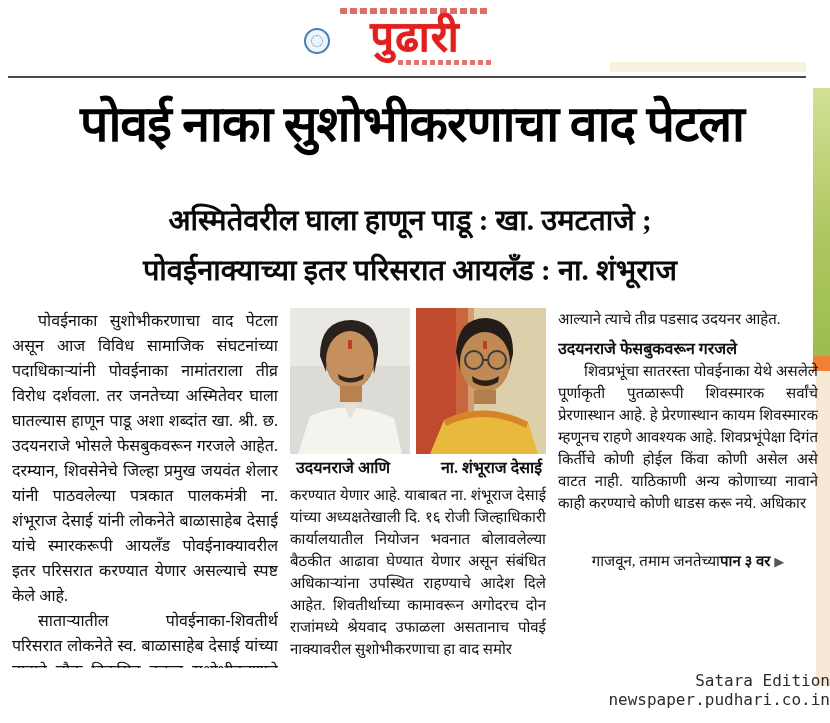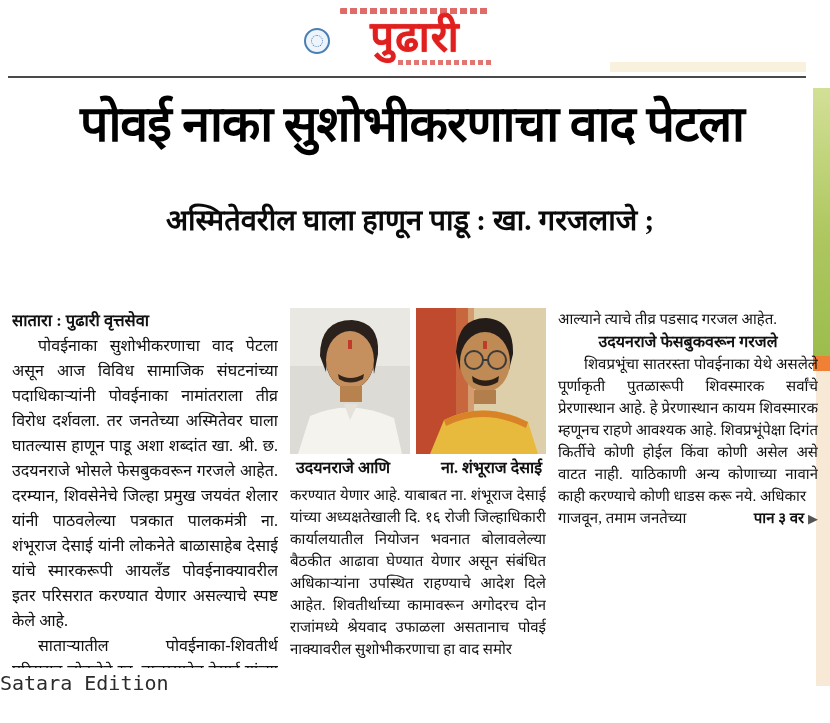--- a/index.html
+++ b/index.html
@@ -59,29 +59,29 @@
   .col2 { width:256px; font-size:15px; line-height:22px; text-align:justify; }
   .col3 { width:260px; font-size:15px; line-height:22px; text-align:justify; }
   .dateline { font-weight:700; font-size:16.5px; }
   .para-indent { text-indent:26px; }
   
   .photo-row { display:flex; gap:6px; }
   .photo { display:block; }
   .photo svg { display:block; }
   .caption-row { display:flex; justify-content:space-between; padding:3px 4px 5px 6px;
     font-weight:700; font-size:16px;gap:32px; }
-  .col3-subhead { font-weight:700; font-size:16px; text-align:center; margin-top:1px; }
-  .lastline { display:flex; justify-content:space-between; align-items:baseline; }
-  .jump { font-weight:700; white-space:nowrap; }
+  .col3-subhead { font-weight:700; font-size:16px; text-align:left; margin-top:8px; }
+  .lastline { display:flex; justify-content:center; align-items:baseline; }
+  .jump { font-weight:700; white-space:nowrap;margin-top:36px; }
   .jump-arrow { color:#555; font-size:13px; }
   
   .footer {
-    position:absolute; top:672px; left:0; width:100%; text-align:left;
+    position:absolute; top:672px; left:0; width:100%; text-align:right;
     font-family:"DejaVu Sans Mono","Liberation Mono",monospace;
-    font-size:20px; line-height:1.18; color:#2b2b2b;
+    font-size:16px; line-height:1.18; color:#2b2b2b;
   }
 </style>
 </head>
 <body>
 
 <div class="page">
 
   <div class="masthead">
     <div class="logo-wrap">
       <div class="emblem">
@@ -94,27 +94,27 @@
   </div>
   <div class="top-cream"></div>
   <div class="head-rule"></div>
 
   <div class="strip-green"></div>
   <div class="strip-orange"></div>
   <div class="strip-cream"></div>
 
   <div class="headline">पोवई नाका सुशोभीकरणाचा वाद पेटला</div>
   <div class="subhead">
-    <div>अस्मितेवरील घाला हाणून पाडू : खा. गरजलाजे ;</div>
+    <div>अस्मितेवरील घाला हाणून पाडू : खा. उमटताजे ;</div>
+    <div>पोवईनाक्याच्या इतर परिसरात आयलँड : ना. शंभूराज</div>
   </div>
 
   <div class="body-cols">
 
     <div class="col col1">
-      <span class="dateline">सातारा : पुढारी वृत्तसेवा</span>
       <div class="para-indent">पोवईनाका सुशोभीकरणाचा वाद पेटला असून आज विविध सामाजिक संघटनांच्या पदाधिकाऱ्यांनी पोवईनाका नामांतराला तीव्र विरोध दर्शवला. तर जनतेच्या अस्मितेवर घाला घातल्यास हाणून पाडू अशा शब्दांत खा. श्री. छ. उदयनराजे भोसले फेसबुकवरून गरजले आहेत. दरम्यान, शिवसेनेचे जिल्हा प्रमुख जयवंत शेलार यांनी पाठवलेल्या पत्रकात पालकमंत्री ना. शंभूराज देसाई यांनी लोकनेते बाळासाहेब देसाई यांचे स्मारकरूपी आयलँड पोवईनाक्यावरील इतर परिसरात करण्यात येणार असल्याचे स्पष्ट केले आहे.</div>
       <div class="para-indent">साताऱ्यातील पोवईनाका-शिवतीर्थ परिसरात लोकनेते स्व. बाळासाहेब देसाई यांच्या नावाने चौक विकसित करून सुशोभीकरणाचे काम</div>
     </div>
 
     <div class="col col2">
       <div class="photo-row">
         <span class="photo">
           <svg width="120" height="146" viewBox="0 0 120 146">
             <rect width="120" height="146" fill="#dcdbd5"></rect>
             <rect width="120" height="58" fill="#e9e8e3"></rect>
@@ -147,31 +147,32 @@
         </span>
       </div>
       <div class="caption-row">
         <span>उदयनराजे आणि</span>
         <span>ना. शंभूराज देसाई</span>
       </div>
       <div>करण्यात येणार आहे. याबाबत ना. शंभूराज देसाई यांच्या अध्यक्षतेखाली दि. १६ रोजी जिल्हाधिकारी कार्यालयातील नियोजन भवनात बोलावलेल्या बैठकीत आढावा घेण्यात येणार असून संबंधित अधिकाऱ्यांना उपस्थित राहण्याचे आदेश दिले आहेत. शिवतीर्थाच्या कामावरून अगोदरच दोन राजांमध्ये श्रेयवाद उफाळला असतानाच पोवई नाक्यावरील सुशोभीकरणाचा हा वाद समोर</div>
     </div>
 
     <div class="col col3">
-      <div>आल्याने त्याचे तीव्र पडसाद गरजल आहेत.</div>
+      <div>आल्याने त्याचे तीव्र पडसाद उदयनर आहेत.</div>
       <div class="col3-subhead">उदयनराजे फेसबुकवरून गरजले</div>
       <div class="para-indent">शिवप्रभूंचा सातरस्ता पोवईनाका येथे असलेले पूर्णाकृती पुतळारूपी शिवस्मारक सर्वांचे प्रेरणास्थान आहे. हे प्रेरणास्थान कायम शिवस्मारक म्हणूनच राहणे आवश्यक आहे. शिवप्रभूंपेक्षा दिगंत किर्तीचे कोणी होईल किंवा कोणी असेल असे वाटत नाही. याठिकाणी अन्य कोणाच्या नावाने काही करण्याचे कोणी धाडस करू नये. अधिकार</div>
       <div class="lastline">
         <span>गाजवून, तमाम जनतेच्या</span>
         <span class="jump">
           <span>पान ३ वर</span>
           <span class="jump-arrow">▶</span>
         </span>
       </div>
     </div>
 
   </div>
 
   <div class="footer">
     <div>Satara Edition</div>
+    <div>newspaper.pudhari.co.in</div>
   </div>
 
 </div>
 
 </body></html>

